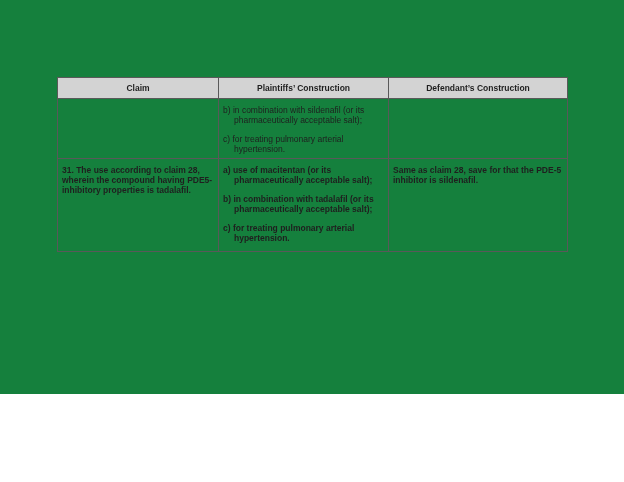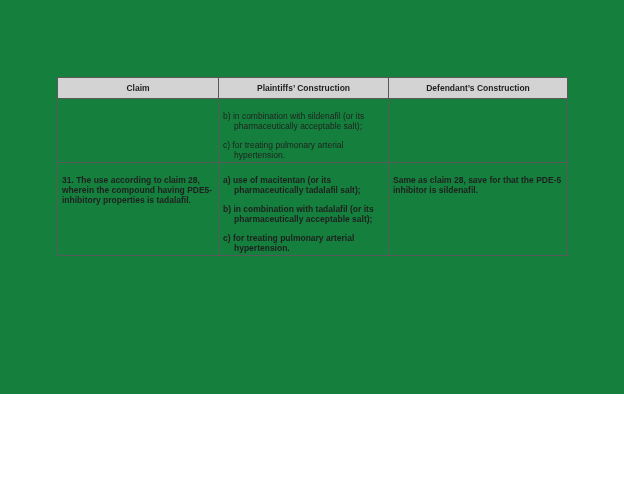--- a/index.html
+++ b/index.html
@@ -21,21 +21,21 @@
     left: 57px;
     top: 77px;
     width: 510px;
     border-collapse: collapse;
     table-layout: fixed;
   }
   table.claims-table th,
   table.claims-table td {
     border: 1px solid #595959;
     vertical-align: top;
-    padding: 12px 4px 2px 4px;
+    padding: 6px 4px 2px 4px;
     font-size: 8.5px;
     line-height: 10px;
     overflow: hidden;
   }
   table.claims-table th {
     background: #d3d3d3;
     font-weight: bold;
     text-align: center;
     vertical-align: middle;
     height: 18px;
@@ -85,21 +85,21 @@
           <div class="cell-item">b) in combination with sildenafil (or its pharmaceutically acceptable salt);</div>
           <div class="cell-item">c) for treating pulmonary arterial hypertension.</div>
         </td>
         <td></td>
       </tr>
       <tr class="body-row-2">
         <td>
           <p class="cell-text">31. The use according to claim 28, wherein the compound having PDE5-inhibitory properties is tadalafil.</p>
         </td>
         <td>
-          <div class="cell-item">a) use of macitentan (or its pharmaceutically tadalafil salt);</div>
+          <div class="cell-item">a) use of macitentan (or its pharmaceutically acceptable salt);</div>
           <div class="cell-item">b) in combination with tadalafil (or its pharmaceutically acceptable salt);</div>
           <div class="cell-item">c) for treating pulmonary arterial hypertension.</div>
         </td>
         <td>
           <p class="cell-text">Same as claim 28, save for that the PDE-5 inhibitor is sildenafil.</p>
         </td>
       </tr>
     </tbody>
   </table>
 

